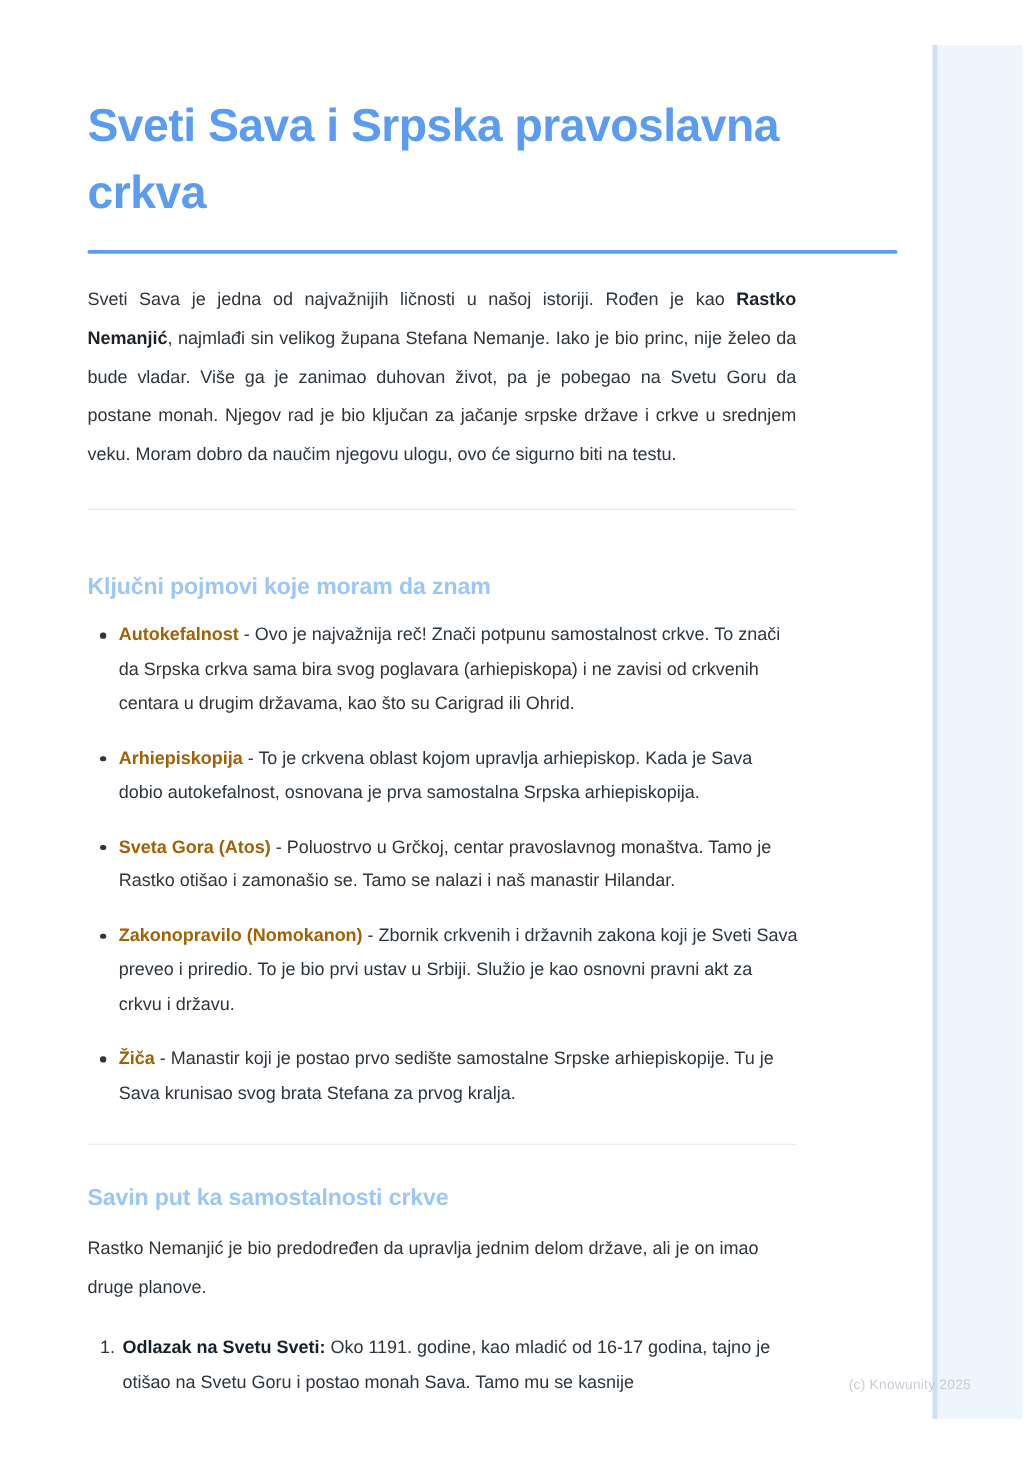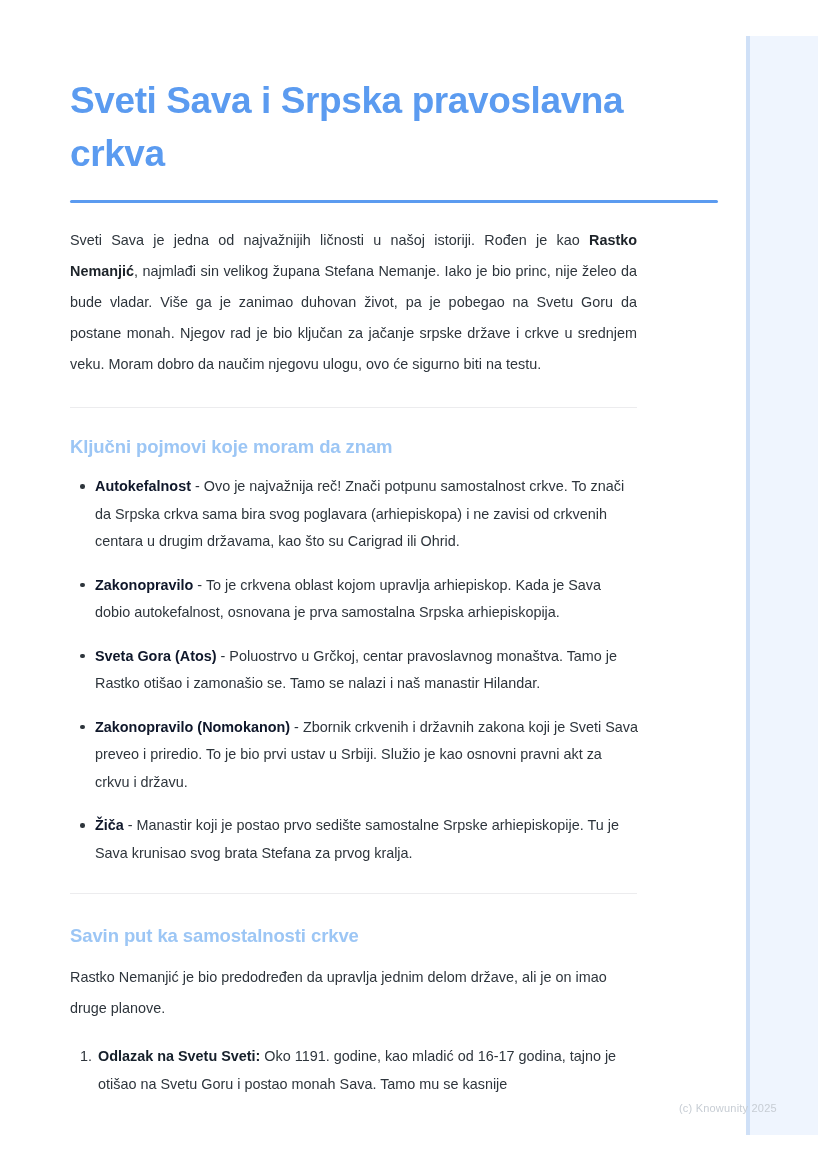--- a/index.html
+++ b/index.html
@@ -72,21 +72,21 @@
   
   .section-heading {
     font-size: 18.5px;
     line-height: 24px;
     font-weight: 700;
     color: #9cc6f5;
     margin: 0;
     letter-spacing: -0.1px;
   }
   .heading-uvod { margin-top: 34px; }
-  .heading-pojmovi { margin-top: 27px; }
+  .heading-pojmovi { margin-top: 49px; }
   .heading-savin { margin-top: 30px; }
 
   
   .body-para {
     font-size: 14.4px;
     line-height: 31px;
     color: #2e353c;
     margin: 0;
     width: 567px;
   }
@@ -130,21 +130,21 @@
     position: absolute;
     left: 10px;
     top: 11px;
     width: 4.5px;
     height: 4.5px;
     border-radius: 50%;
     background: #2e353c;
   }
   .term-name {
     font-weight: 700;
-    color: #0f172a;
+    color: #a16207;
   }
 
   .step-list {
     list-style: none;
     margin: 19px 0 0 0;
     padding: 0;
     width: 570px;
     counter-reset: stepnum;
   }
   .step-item {
@@ -199,21 +199,21 @@
 
     <div class="divider"></div>
 
     <h2 class="section-heading heading-pojmovi">Ključni pojmovi koje moram da znam</h2>
 
     <ul class="term-list">
       <li class="term-item">
         <span class="term-bullet"></span><span class="term-name">Autokefalnost</span><span> - Ovo je najvažnija reč! Znači potpunu samostalnost crkve. To znači da Srpska crkva sama bira svog poglavara (arhiepiskopa) i ne zavisi od crkvenih centara u drugim državama, kao što su Carigrad ili Ohrid.</span>
       </li>
       <li class="term-item">
-        <span class="term-bullet"></span><span class="term-name">Zakonopravilo</span><span> - To je crkvena oblast kojom upravlja arhiepiskop. Kada je Sava dobio autokefalnost, osnovana je prva samostalna Srpska arhiepiskopija.</span>
+        <span class="term-bullet"></span><span class="term-name">Arhiepiskopija</span><span> - To je crkvena oblast kojom upravlja arhiepiskop. Kada je Sava dobio autokefalnost, osnovana je prva samostalna Srpska arhiepiskopija.</span>
       </li>
       <li class="term-item">
         <span class="term-bullet"></span><span class="term-name">Sveta Gora (Atos)</span><span> - Poluostrvo u Grčkoj, centar pravoslavnog monaštva. Tamo je Rastko otišao i zamonašio se. Tamo se nalazi i naš manastir Hilandar.</span>
       </li>
       <li class="term-item">
         <span class="term-bullet"></span><span class="term-name">Zakonopravilo (Nomokanon)</span><span> - Zbornik crkvenih i državnih zakona koji je Sveti Sava preveo i priredio. To je bio prvi ustav u Srbiji. Služio je kao osnovni pravni akt za crkvu i državu.</span>
       </li>
       <li class="term-item">
         <span class="term-bullet"></span><span class="term-name">Žiča</span><span> - Manastir koji je postao prvo sedište samostalne Srpske arhiepiskopije. Tu je Sava krunisao svog brata Stefana za prvog kralja.</span>
       </li>

